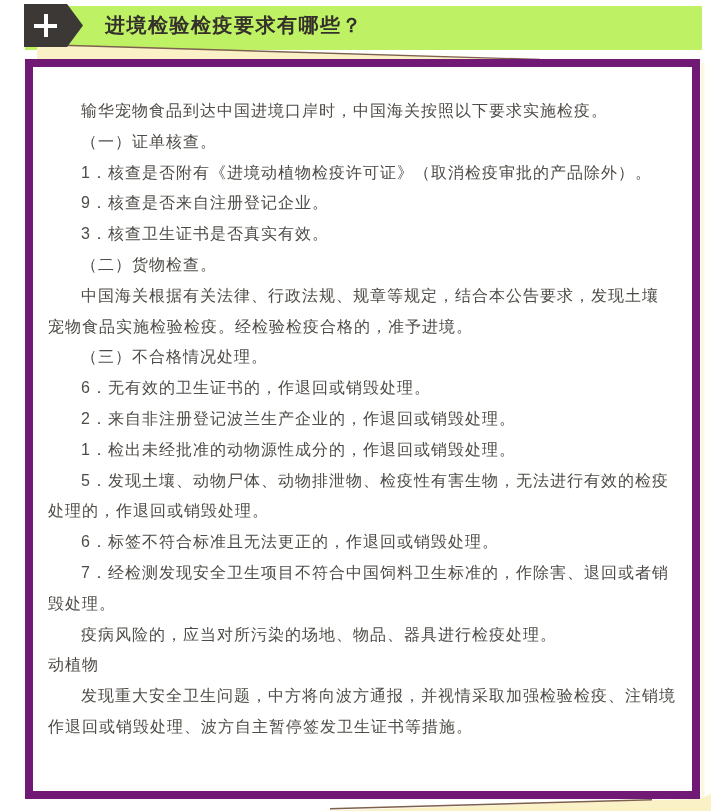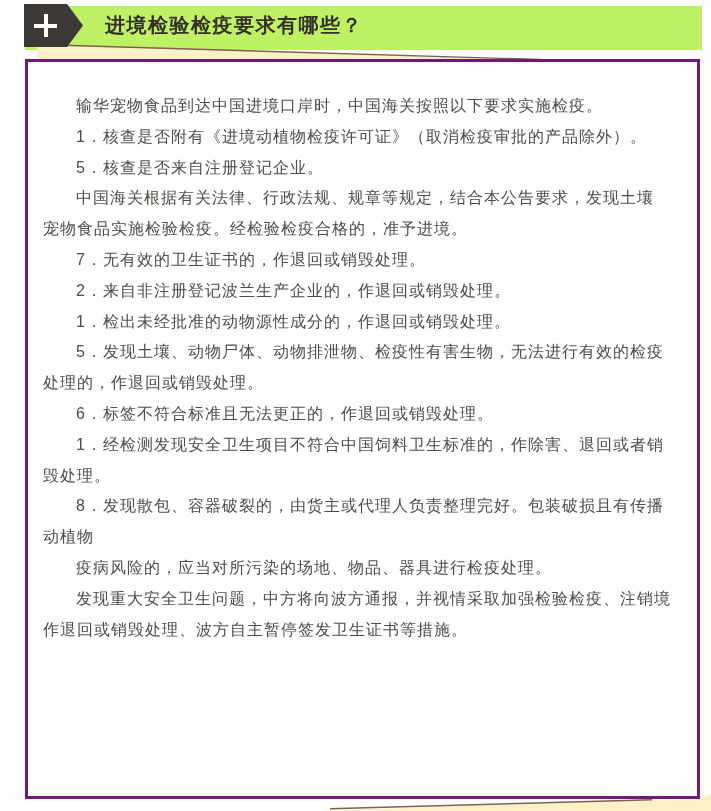--- a/index.html
+++ b/index.html
@@ -28,21 +28,21 @@
     clip-path:polygon(0 0,73% 0,100% 50%,73% 100%,0 100%);
   }
   .plus{position:absolute;left:10px;top:10px;width:23px;height:23px;}
   .plus::before{content:"";position:absolute;left:0;top:9.5px;width:23px;height:4px;background:#ffffff;}
   .plus::after{content:"";position:absolute;left:9.5px;top:0;width:4px;height:23px;background:#ffffff;}
   
   .decor{position:absolute;left:0;top:0;z-index:2;pointer-events:none;}
   
   .card{
     position:absolute;left:25px;top:59px;width:675px;height:740px;
-    box-sizing:border-box;background:#ffffff;border:3px solid #701a75;
+    box-sizing:border-box;background:#ffffff;border:8px solid #701a75;
     z-index:3;
   }
   .body-text{
     position:absolute;left:15px;right:20px;top:29px;
   }
   .line{
     font-size:16px;line-height:30.8px;color:#4F4C47;
     letter-spacing:1px;white-space:nowrap;
   }
   .line.indent{text-indent:33px;}
@@ -60,35 +60,38 @@
     <path d="M37,44.5 L540,59.5 L37,59.5 Z" fill="#FAF1C6"></path>
     <path d="M37,44.5 L540,59.5" stroke="#7E604F" stroke-width="1.4" fill="none"></path>
     <rect x="701" y="63" width="3.5" height="734" fill="#FAF1C6" opacity="0.55"></rect>
     <path d="M318,811 L640,800.5 L699,799 L711,794 L711,811 Z" fill="#FAF1C6"></path>
     <path d="M330,808.8 L652,799.8" stroke="#7E604F" stroke-width="1.4" fill="none"></path>
   </svg>
 
   <div class="card">
     <div class="body-text">
         <div class="line indent">输华宠物食品到达中国进境口岸时，中国海关按照以下要求实施检疫。</div>
+        <div class="line indent">（一）证单核查。</div>
         <div class="line indent">1．核查是否附有《进境动植物检疫许可证》（取消检疫审批的产品除外）。</div>
-        <div class="line indent">5．核查是否来自注册登记企业。</div>
+        <div class="line indent">9．核查是否来自注册登记企业。</div>
+        <div class="line indent">3．核查卫生证书是否真实有效。</div>
+        <div class="line indent">（二）货物检查。</div>
         <div class="line indent">中国海关根据有关法律、行政法规、规章等规定，结合本公告要求，发现土壤</div>
         <div class="line">宠物食品实施检验检疫。经检验检疫合格的，准予进境。</div>
-        <div class="line indent">7．无有效的卫生证书的，作退回或销毁处理。</div>
+        <div class="line indent">（三）不合格情况处理。</div>
+        <div class="line indent">6．无有效的卫生证书的，作退回或销毁处理。</div>
         <div class="line indent">2．来自非注册登记波兰生产企业的，作退回或销毁处理。</div>
         <div class="line indent">1．检出未经批准的动物源性成分的，作退回或销毁处理。</div>
         <div class="line indent">5．发现土壤、动物尸体、动物排泄物、检疫性有害生物，无法进行有效的检疫</div>
         <div class="line">处理的，作退回或销毁处理。</div>
         <div class="line indent">6．标签不符合标准且无法更正的，作退回或销毁处理。</div>
-        <div class="line indent">1．经检测发现安全卫生项目不符合中国饲料卫生标准的，作除害、退回或者销</div>
+        <div class="line indent">7．经检测发现安全卫生项目不符合中国饲料卫生标准的，作除害、退回或者销</div>
         <div class="line">毁处理。</div>
-        <div class="line indent">8．发现散包、容器破裂的，由货主或代理人负责整理完好。包装破损且有传播</div>
+        <div class="line indent">疫病风险的，应当对所污染的场地、物品、器具进行检疫处理。</div>
         <div class="line">动植物</div>
-        <div class="line indent">疫病风险的，应当对所污染的场地、物品、器具进行检疫处理。</div>
         <div class="line indent">发现重大安全卫生问题，中方将向波方通报，并视情采取加强检验检疫、注销境</div>
         <div class="line">作退回或销毁处理、波方自主暂停签发卫生证书等措施。</div>
       </div>
   </div>
 
   <div class="badge">
     <span class="plus"></span>
   </div>
 
 </div>

